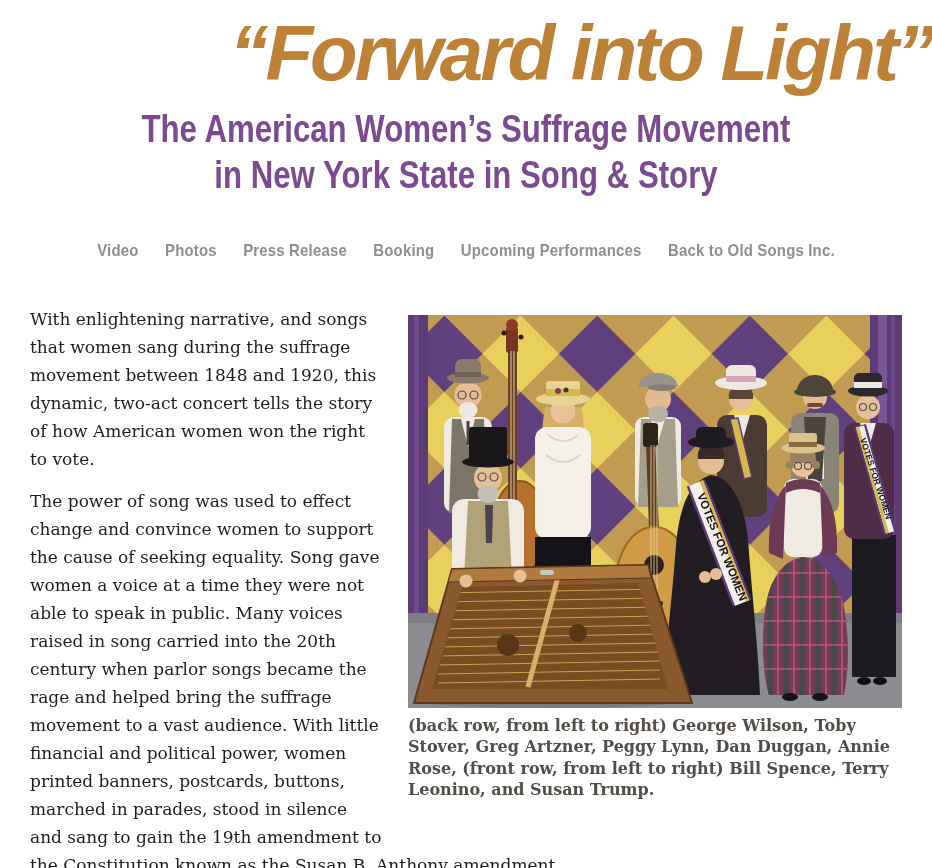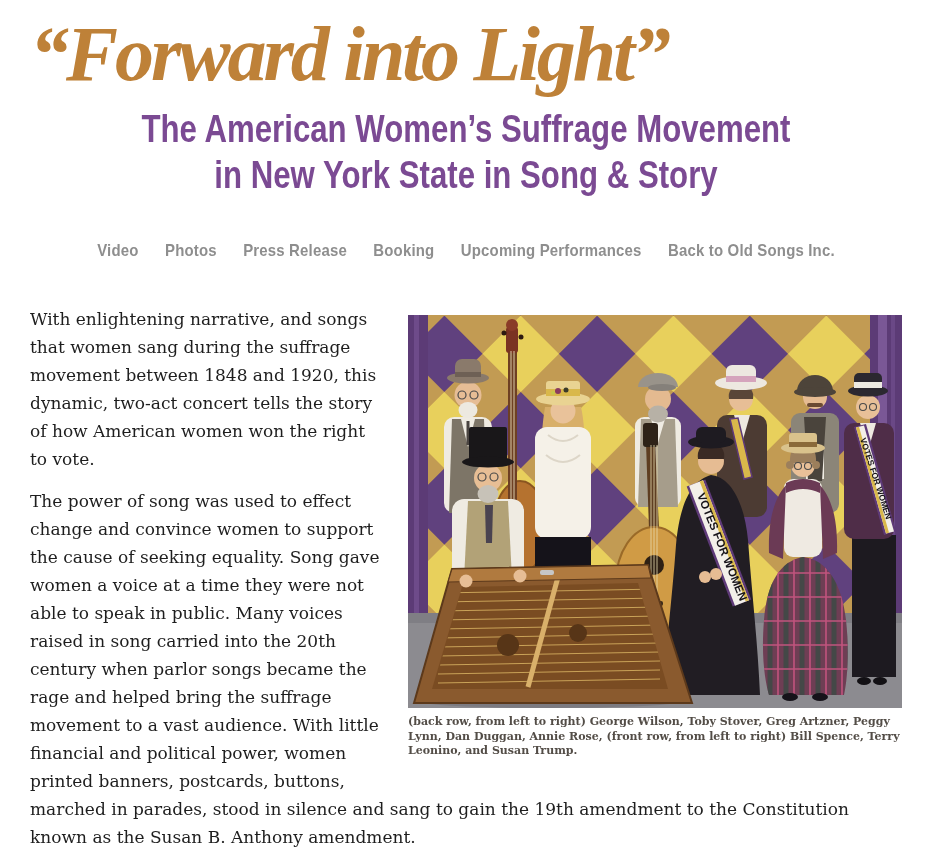--- a/index.html
+++ b/index.html
@@ -5,27 +5,26 @@
   * { box-sizing: border-box; }
   html, body { margin: 0; padding: 0; background: #ffffff; }
   .page {
     width: 932px; height: 868px; margin: 0 auto; background: #ffffff;
     overflow: hidden; position: relative;
     font-family: "DejaVu Serif", serif;
   }
   
   .title {
     margin: 14px 0 0 0;
-    font-family: Liberation Serif, serif;
+    font-family: Liberation Sans, sans-serif;
     font-style: italic; font-weight: bold;
     font-size: 78px; line-height: 1.02;
     letter-spacing: -3px;
-    color: #BE8138; text-align: left;
+    color: #BE8138; text-align: right;
     white-space: nowrap;
-    padding-left: 30px;
   }
   .subtitle {
     margin-top: 12px; text-align: center;
     font-family: "Liberation Sans", sans-serif;
     font-weight: bold; font-size: 39px; line-height: 1.2;
     color: #7B4A93;
     transform: scaleX(0.80); transform-origin: 50% 50%;
   }
   .sub-line { display: block; }
   
@@ -45,21 +44,21 @@
   }
   .body-text { margin: 0 0 14px 0; }
   .photo-figure {
     float: right; width: 494px;
     margin: 10px 0 26px 24px;
   }
   .photo-svg { display: block; width: 494px; height: 393px; }
   .caption {
     margin-top: 7px;
     font-family: "DejaVu Serif", serif;
-    font-weight: bold; font-size: 11px; line-height: 1.33;
+    font-weight: bold; font-size: 16px; line-height: 1.33;
     color: #534D47;
   }
   .sash-label {
     font-family: "Liberation Sans", sans-serif;
     font-weight: bold; fill: #17141A;
   }
 </style>
 </head>
 <body>
 

